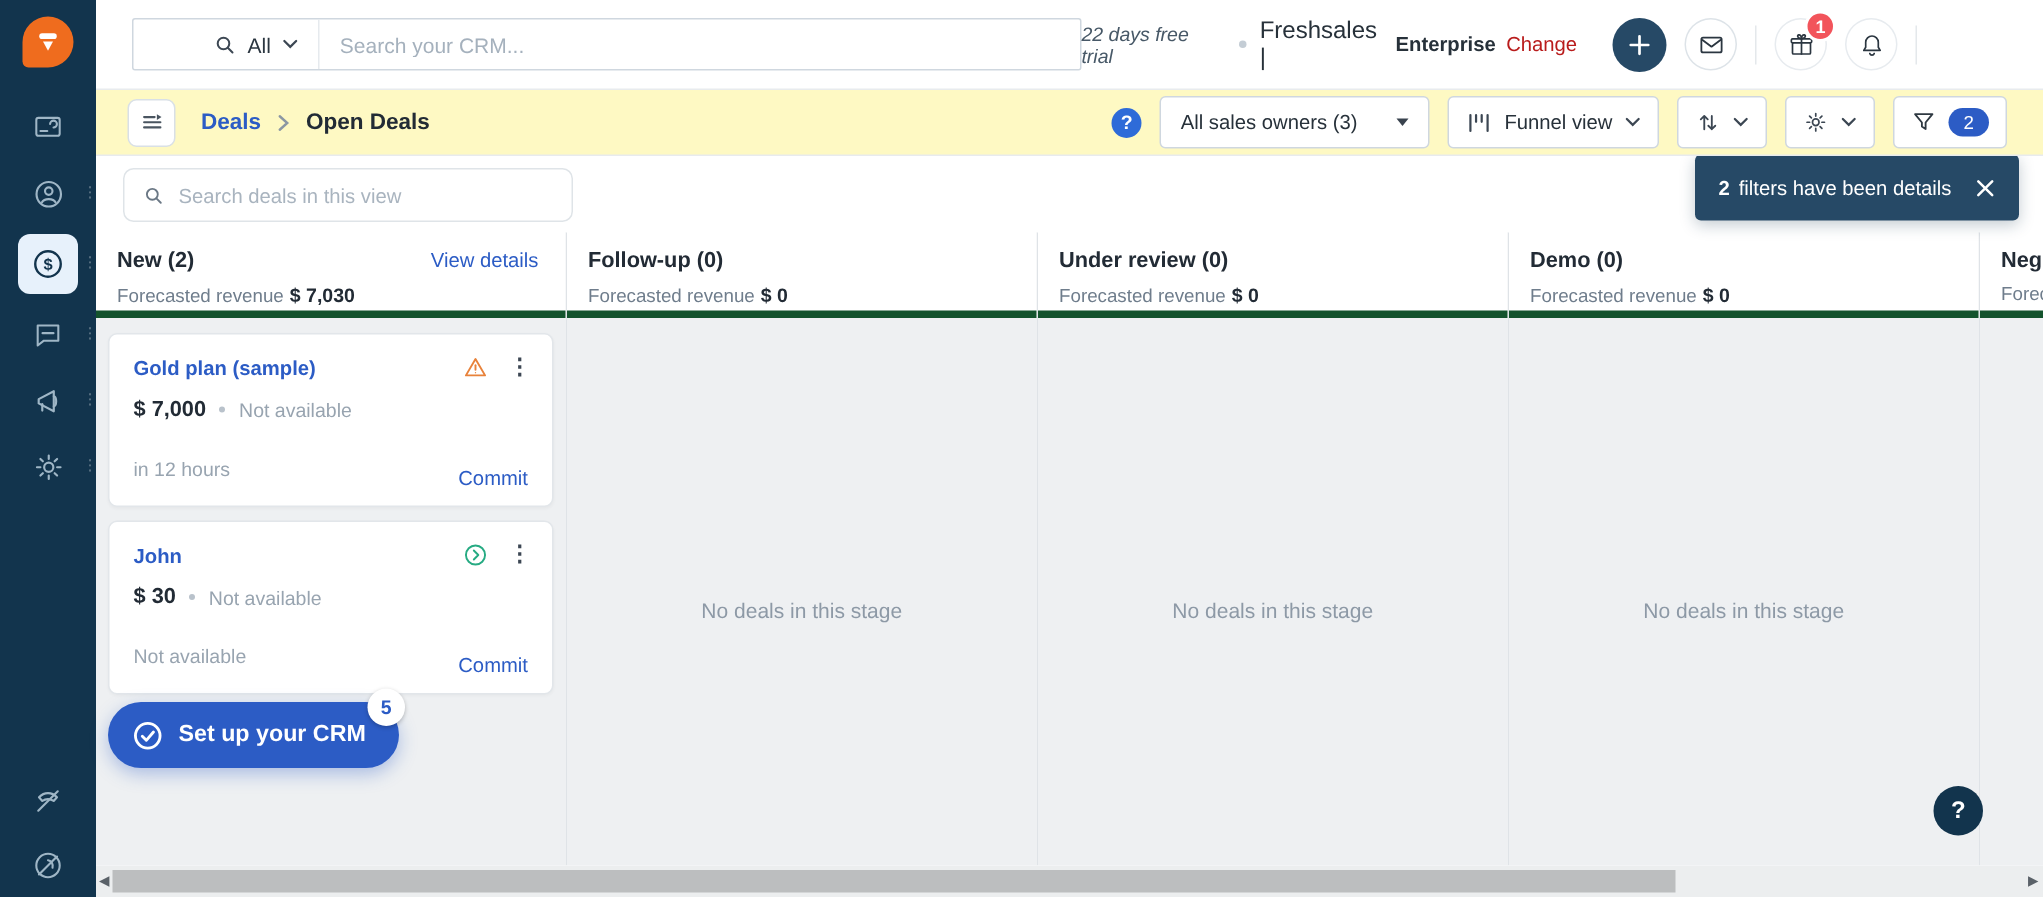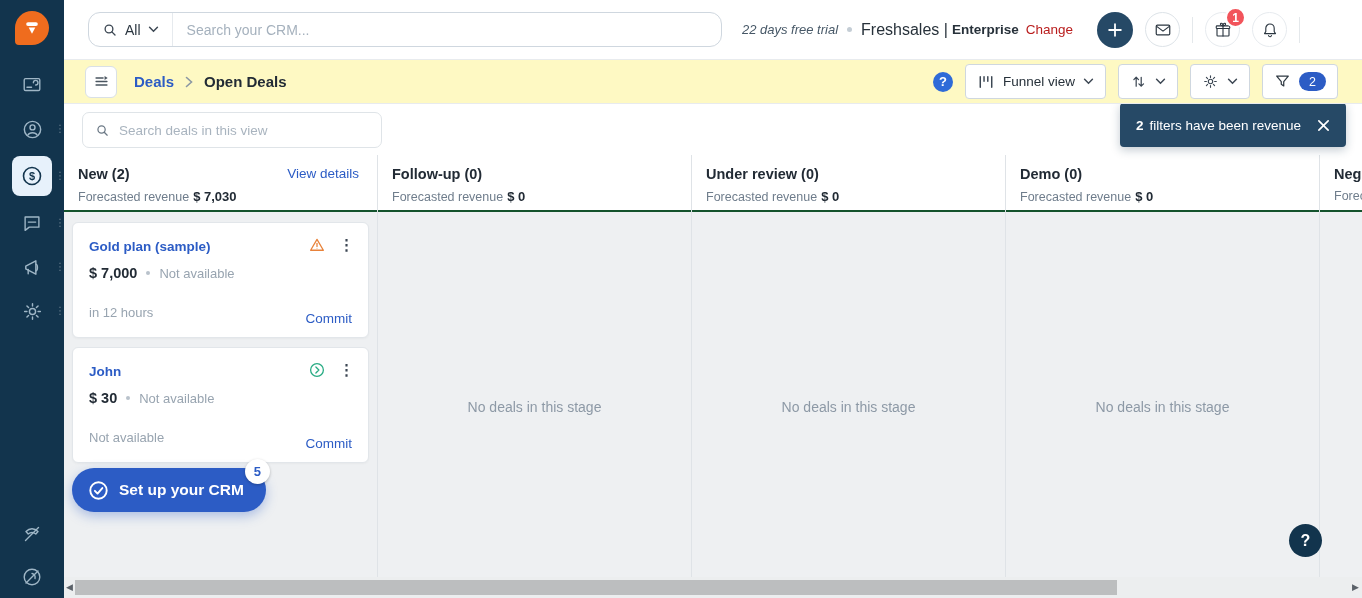--- a/index.html
+++ b/index.html
@@ -22,27 +22,27 @@
   .nav-item.active + .nav-item, .nav-item.tight { }
   .drag-dots { position:absolute; right:-13px; top:50%; transform:translateY(-50%);
                color:rgba(255,255,255,.35); font-size:10px; line-height:10px; cursor:grab; }
   .sidebar-bottom { position:absolute; bottom:6px; left:0; right:0; display:flex; flex-direction:column;
                     align-items:center; gap:13px; color:#6e8a9d; }
   .sidebar-bottom .nav-item { height:30px; }
 
   
   .topbar { position:absolute; left:64px; top:0; width:1298px; height:60px; background:#fff;
             border-bottom:1px solid #e8ebee; display:flex; align-items:center; z-index:20; }
-  .search-combo { margin-left:24px; width:634px; height:35px; border:1px solid #cfd7df; border-radius:12px;
-                  display:flex; align-items:center; background:#fff; }
+  .search-combo { margin-left:24px; width:634px; height:35px; border:1px solid #cfd7df; border-radius:2px;
+                  display:flex; align-items:center; background:#fff;padding-left:40px; }
   .scope { display:flex; align-items:center; gap:7px; padding:0 13px; height:100%;
            border-right:1px solid #e6eaee; cursor:pointer; color:#2b3640; font-size:14px; }
   .crm-search { border:none; outline:none; flex:1; font-size:14px; padding:0 14px; color:#27313a; background:transparent; }
   .crm-search::placeholder { color:#a5b1bd; }
-  .topbar-right { margin-left:auto; display:flex; align-items:center; padding-right:62px; }
+  .topbar-right { margin-left:auto; display:flex; align-items:center; padding-right:84px; }
   .trial { font-style:italic; font-size:13px; color:#475867; }
   .dot-sep { width:5px; height:5px; border-radius:50%; background:#c4cdd5; margin:0 9px; }
   .product { font-size:16px; color:#27313a; }
   .plan { font-size:13.5px; color:#27313a; font-weight:bold; margin-left:4px; }
   .change-link { font-size:13.5px; color:#b91c1c; margin-left:7px; cursor:pointer; }
   .plus-fab { width:36px; height:36px; border-radius:50%; background:#264966; margin-left:24px;
               display:flex; align-items:center; justify-content:center; cursor:pointer; }
   .circle-btn { width:35px; height:35px; border-radius:50%; border:1px solid #dde3e8; margin-left:12px;
                 display:flex; align-items:center; justify-content:center; cursor:pointer; position:relative;
                 color:#2b3640; background:#fff; }
@@ -78,21 +78,21 @@
   .deal-search input { border:none; outline:none; flex:1; font-size:13.5px; color:#27313a; background:transparent; }
   .deal-search input::placeholder { color:#a9b4bf; }
   .toast { position:absolute; right:16px; top:-1px; background:#264966; color:#fff; border-radius:4px;
            height:44px; display:flex; align-items:center; padding:0 16px; gap:6px; font-size:13.5px;
            box-shadow:0 3px 10px rgba(18,52,77,.25); z-index:30; }
   .toast b { font-weight:bold; }
   .toast-close { margin-left:10px; cursor:pointer; display:flex; }
 
   .columns { display:flex; height:calc(100% - 51px); }
   .column { width:314px; flex:none; border-right:1px solid #dfe3e7; display:flex; flex-direction:column; }
-  .col-header { height:57px; background:#fff; padding:10px 16px 0 14px; border-bottom:2px solid #14532d; position:relative; }
+  .col-header { height:57px; background:#fff; padding:10px 16px 0 14px; border-bottom:5px solid #14532d; position:relative; }
   .col-title { font-size:14.5px; font-weight:600; color:#222b35; }
   .details-link { position:absolute; right:18px; top:11px; color:#2c5cc5; font-size:13.5px; cursor:pointer; }
   .col-revenue { margin-top:6px; font-size:12.5px; color:#6f7d8c; }
   .col-revenue b { color:#222b35; margin-left:4px; font-size:13px; }
   .col-body { flex:1; background:#eef0f2; position:relative; }
   .empty-msg { position:absolute; top:187px; left:0; right:0; text-align:center; color:#8d99a6; font-size:14px; }
 
   .card { margin:10px 8px 0 8px; background:#fff; border:1px solid #e2e6ea; border-radius:6px;
           padding:14px 16px 12px; position:relative; height:116px; cursor:pointer;
           box-shadow:0 1px 2px rgba(39,49,58,.04); }
@@ -261,20 +261,24 @@
   </div>
   <div class="breadcrumb">
     <span class="bc-parent">Deals</span>
     <svg width="8" height="12" viewBox="0 0 8 12" fill="none" stroke="#8b97a3" stroke-width="1.6" stroke-linecap="round">
         <path d="M1.5 1.5 L6.5 6 L1.5 10.5"></path>
       </svg>
     <span class="bc-current">Open Deals</span>
   </div>
   <div class="toolbar-right">
     <div class="help-dot">?</div>
+    <div class="tb-btn owners">
+      <span>All sales owners (3)</span>
+      <span class="caret-solid"></span>
+    </div>
     <div class="tb-btn">
       <svg width="18" height="18" viewBox="0 0 22 22" fill="none" stroke="#3c4753" stroke-width="1.8" stroke-linecap="round">
           <path d="M4 4.5 V17.5"></path>
           <path d="M8.6 4.5 V10"></path>
           <path d="M13.2 4.5 V10"></path>
           <path d="M18 4.5 V17.5"></path>
         </svg>
       <span>Funnel view</span>
       <svg width="11" height="7" viewBox="0 0 12 8" fill="none" stroke="#3c4753" stroke-width="1.7" stroke-linecap="round">
           <path d="M1.5 1.5 L6 6 L10.5 1.5"></path>
@@ -311,21 +315,21 @@
   <div class="board-top">
     <div class="deal-search">
       <svg width="15" height="15" viewBox="0 0 24 24" fill="none" stroke="#6b7885" stroke-width="2" stroke-linecap="round">
           <circle cx="10.5" cy="10.5" r="5.8"></circle>
           <path d="M14.8 14.8 L19.5 19.5"></path>
         </svg>
       <input type="text" placeholder="Search deals in this view" style="">
     </div>
     <div class="toast">
       <b>2</b>
-      <span>filters have been revenue</span>
+      <span>filters have been details</span>
       <span class="toast-close">
         <svg width="13" height="13" viewBox="0 0 14 14" fill="none" stroke="#fff" stroke-width="1.8" stroke-linecap="round">
             <path d="M2 2 L12 12 M12 2 L2 12"></path>
           </svg>
       </span>
     </div>
   </div>
 
   <div class="columns">
 

